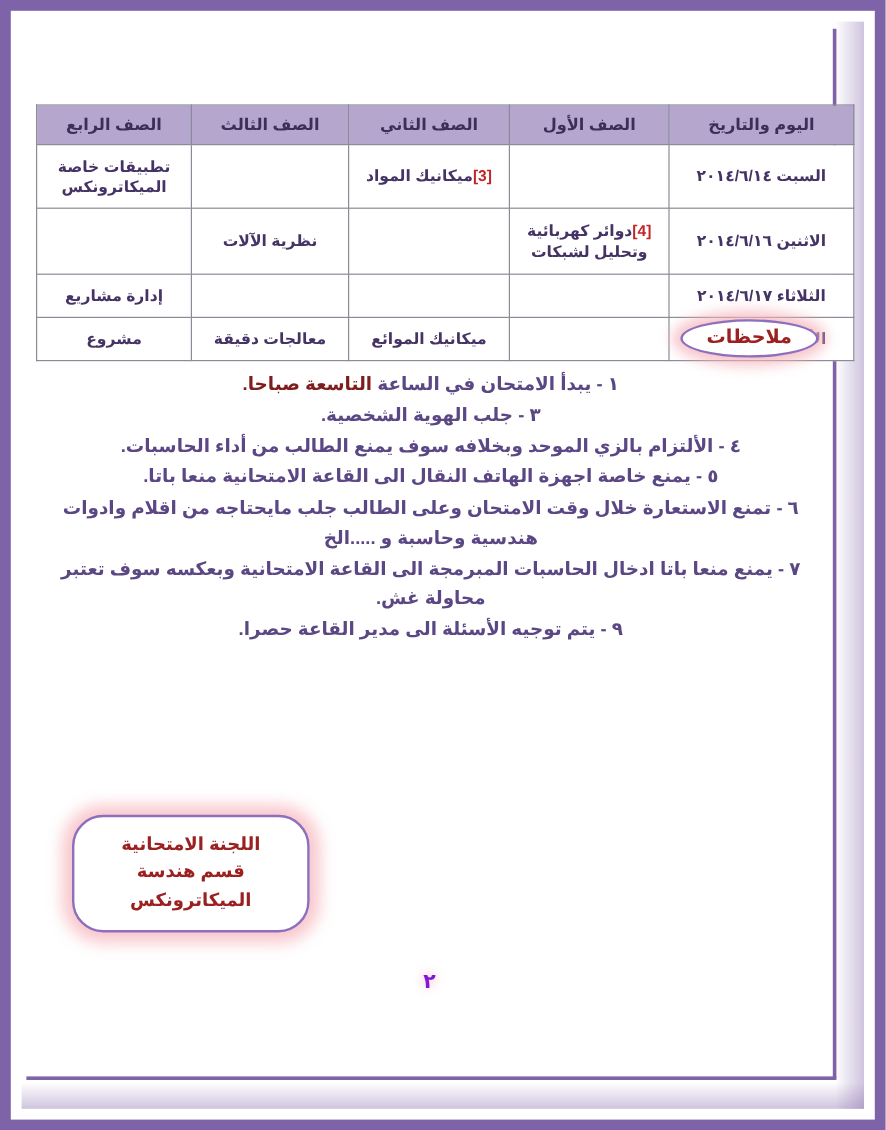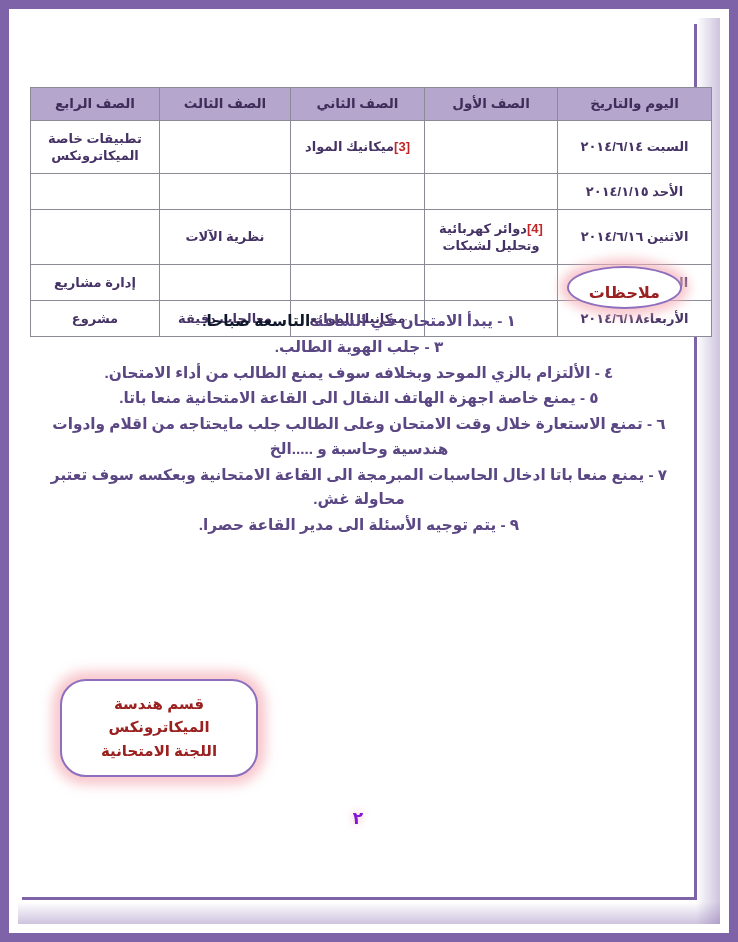--- a/index.html
+++ b/index.html
@@ -131,21 +131,21 @@
     position: absolute;
     right: 0px;
     top: 244px;
     width: 130px;
     height: 40px;
   }
   .notes-badge {
     position: absolute;
     right: 12px;
     top: 4px;
-    padding: 15px 20px 5px 20px;
+    padding: 3px 20px 5px 20px;
     border: 2px solid #8e6fbe;
     border-radius: 50%/50%;
     color: #9b2020;
     font-weight: bold;
     font-size: 16px;
     background: #ffffff;
     box-shadow: 0 0 11px 7px rgba(244,178,186,0.75);
     white-space: nowrap;
   }
 
@@ -159,21 +159,21 @@
     font-weight: bold;
     font-size: 15.3px;
     line-height: 1.62;
   }
   .note {
     margin: 0 0 1px 0;
     text-align: center;
     color: #5b4784;
   }
   .note .num { color: #5b4784; }
-  .hl-red { color: #0f172a; }
+  .hl-red { color: #7f1d1d; }
 
   
   .committee {
     position: absolute;
     left: 38px;
     top: 661px;
     width: 198px;
     box-sizing: border-box;
     border: 2px solid #8e6fbe;
     border-radius: 26px;
@@ -235,27 +235,20 @@
           <tbody>
 
             <tr class="row-h-tall">
               <td>السبت ٢٠١٤/٦/١٤</td>
               <td></td>
               <td><span class="ref">[3]</span><span>ميكانيك المواد</span></td>
               <td></td>
               <td>تطبيقات خاصة الميكاترونكس</td>
             </tr>
 
-            <tr class="row-h-short">
-              <td>الأحد ٢٠١٤/١/١٥</td>
-              <td></td>
-              <td></td>
-              <td></td>
-              <td></td>
-            </tr>
 
             <tr class="row-h-mid">
               <td>الاثنين ٢٠١٤/٦/١٦</td>
               <td><span class="ref">[4]</span><span>دوائر كهربائية وتحليل لشبكات</span></td>
               <td></td>
               <td>نظرية الآلات</td>
               <td></td>
             </tr>
 
             <tr class="row-h-short">
@@ -285,26 +278,26 @@
       <div class="notes-list">
 
         <p class="note">
           <span class="num">١ -</span>
           <span>يبدأ الامتحان في الساعة </span><span class="hl-red">التاسعة صباحا.</span>
         </p>
 
 
         <p class="note">
           <span class="num">٣ -</span>
-          <span>جلب الهوية الطالب.</span>
+          <span>جلب الهوية الشخصية.</span>
         </p>
 
         <p class="note">
           <span class="num">٤ -</span>
-          <span>الألتزام بالزي الموحد وبخلافه سوف يمنع الطالب من أداء الامتحان.</span>
+          <span>الألتزام بالزي الموحد وبخلافه سوف يمنع الطالب من أداء الحاسبات.</span>
         </p>
 
         <p class="note">
           <span class="num">٥ -</span>
           <span>يمنع خاصة اجهزة الهاتف النقال الى القاعة الامتحانية منعا باتا.</span>
         </p>
 
         <p class="note">
           <span class="num">٦ -</span>
           <span>تمنع الاستعارة خلال وقت الامتحان وعلى الطالب جلب مايحتاجه من اقلام وادوات هندسية وحاسبة و .....الخ</span>
@@ -317,21 +310,21 @@
 
 
         <p class="note">
           <span class="num">٩ -</span>
           <span>يتم توجيه الأسئلة الى مدير القاعة حصرا.</span>
         </p>
 
       </div>
 
       <div class="committee">
+        <div>اللجنة الامتحانية</div>
         <div>قسم هندسة الميكاترونكس</div>
-        <div>اللجنة الامتحانية</div>
       </div>
 
       <div class="page-number">٢</div>
 
     </div>
   </div>
 </div>
 
 </body></html>

